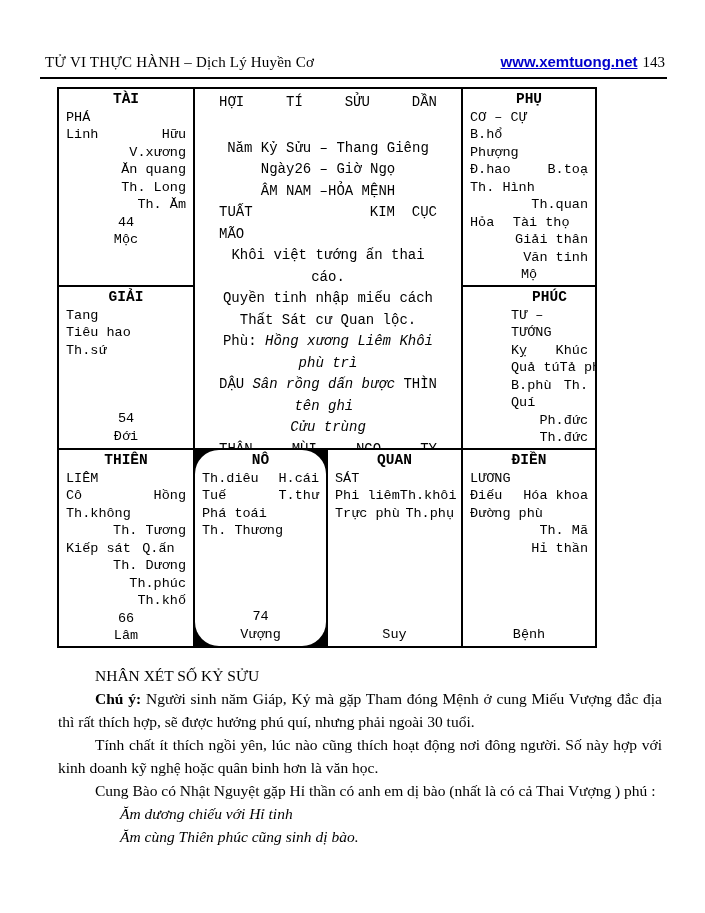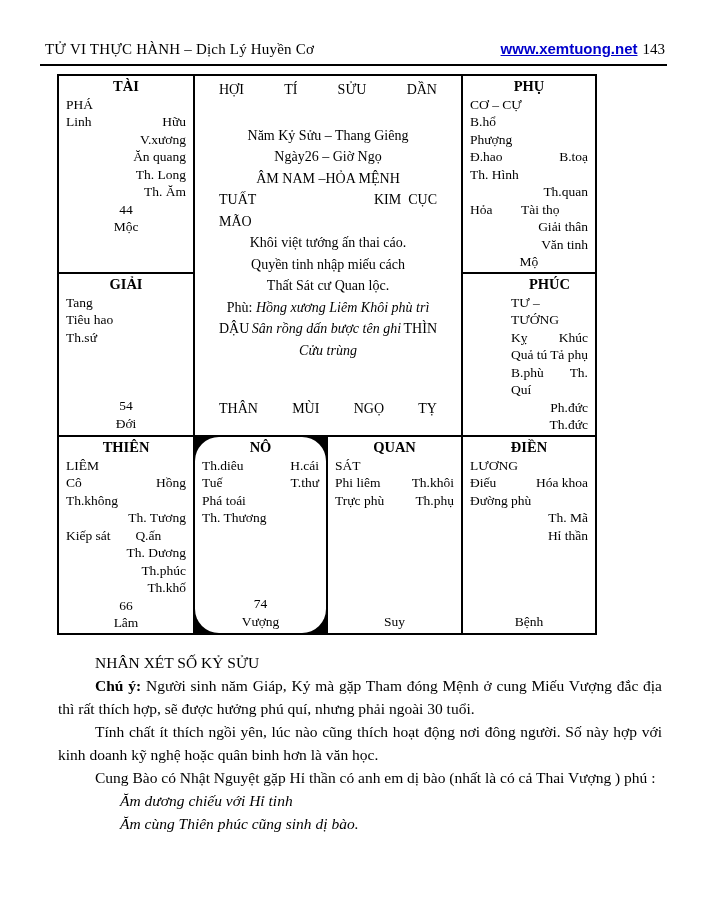--- a/index.html
+++ b/index.html
@@ -1,31 +1,31 @@
 <!DOCTYPE html>
 <html><head>
 <meta charset="utf-8">
 <style>
   html,body{margin:0;padding:0;background:#e8e8e8;}
   .page{
     width:705px;height:913px;background:#ffffff;margin:0 auto;position:relative;
     font-family:"Liberation Serif","DejaVu Serif",serif;color:#000;overflow:hidden;
   }
   
-  .header{display:flex;justify-content:space-between;align-items:baseline;padding:40px 40px 0 45px;}
+  .header{display:flex;justify-content:space-between;align-items:baseline;padding:40px 40px 0 45px;margin-top:13px;}
   .h-title{font-size:15px;letter-spacing:.2px;}
   .h-right{display:flex;align-items:baseline;gap:5px;}
   .h-link{font-family:"Liberation Sans","DejaVu Sans",sans-serif;font-weight:bold;font-size:15px;text-decoration:underline;color:#0000cc;}
   .h-page{font-size:15px;}
   .rule{margin:6px 38px 0 40px;border-top:2px solid #000;}
   
   .chart{
     margin:8px 0 0 57px;width:540px;height:561px;box-sizing:border-box;
     display:grid;grid-template-columns:134px 131px 133px 1fr;grid-template-rows:196px 161px 1fr;
-    gap:2px;background:#000;border:2px solid #000;font-size:13.5px;line-height:17.5px;
+    gap:2px;background:#000;border:2px solid #000;font-size:13.5px;line-height:17.5px;font-family:Liberation Mono, monospace;
   }
   .chart>div{background:#fff;overflow:hidden;}
   .palace{display:flex;flex-direction:column;padding:2px 7px 3px;}
   .p-title{text-align:center;font-weight:bold;font-size:14.5px;}
   .p-sub{text-align:left;}
   .p-line{display:flex;min-height:17.5px;}
   .s-l{white-space:nowrap;}
   .s-c{flex:1;text-align:center;white-space:nowrap;}
   .s-r{margin-left:auto;white-space:nowrap;}
   .spacer{flex:1 1 auto;}

